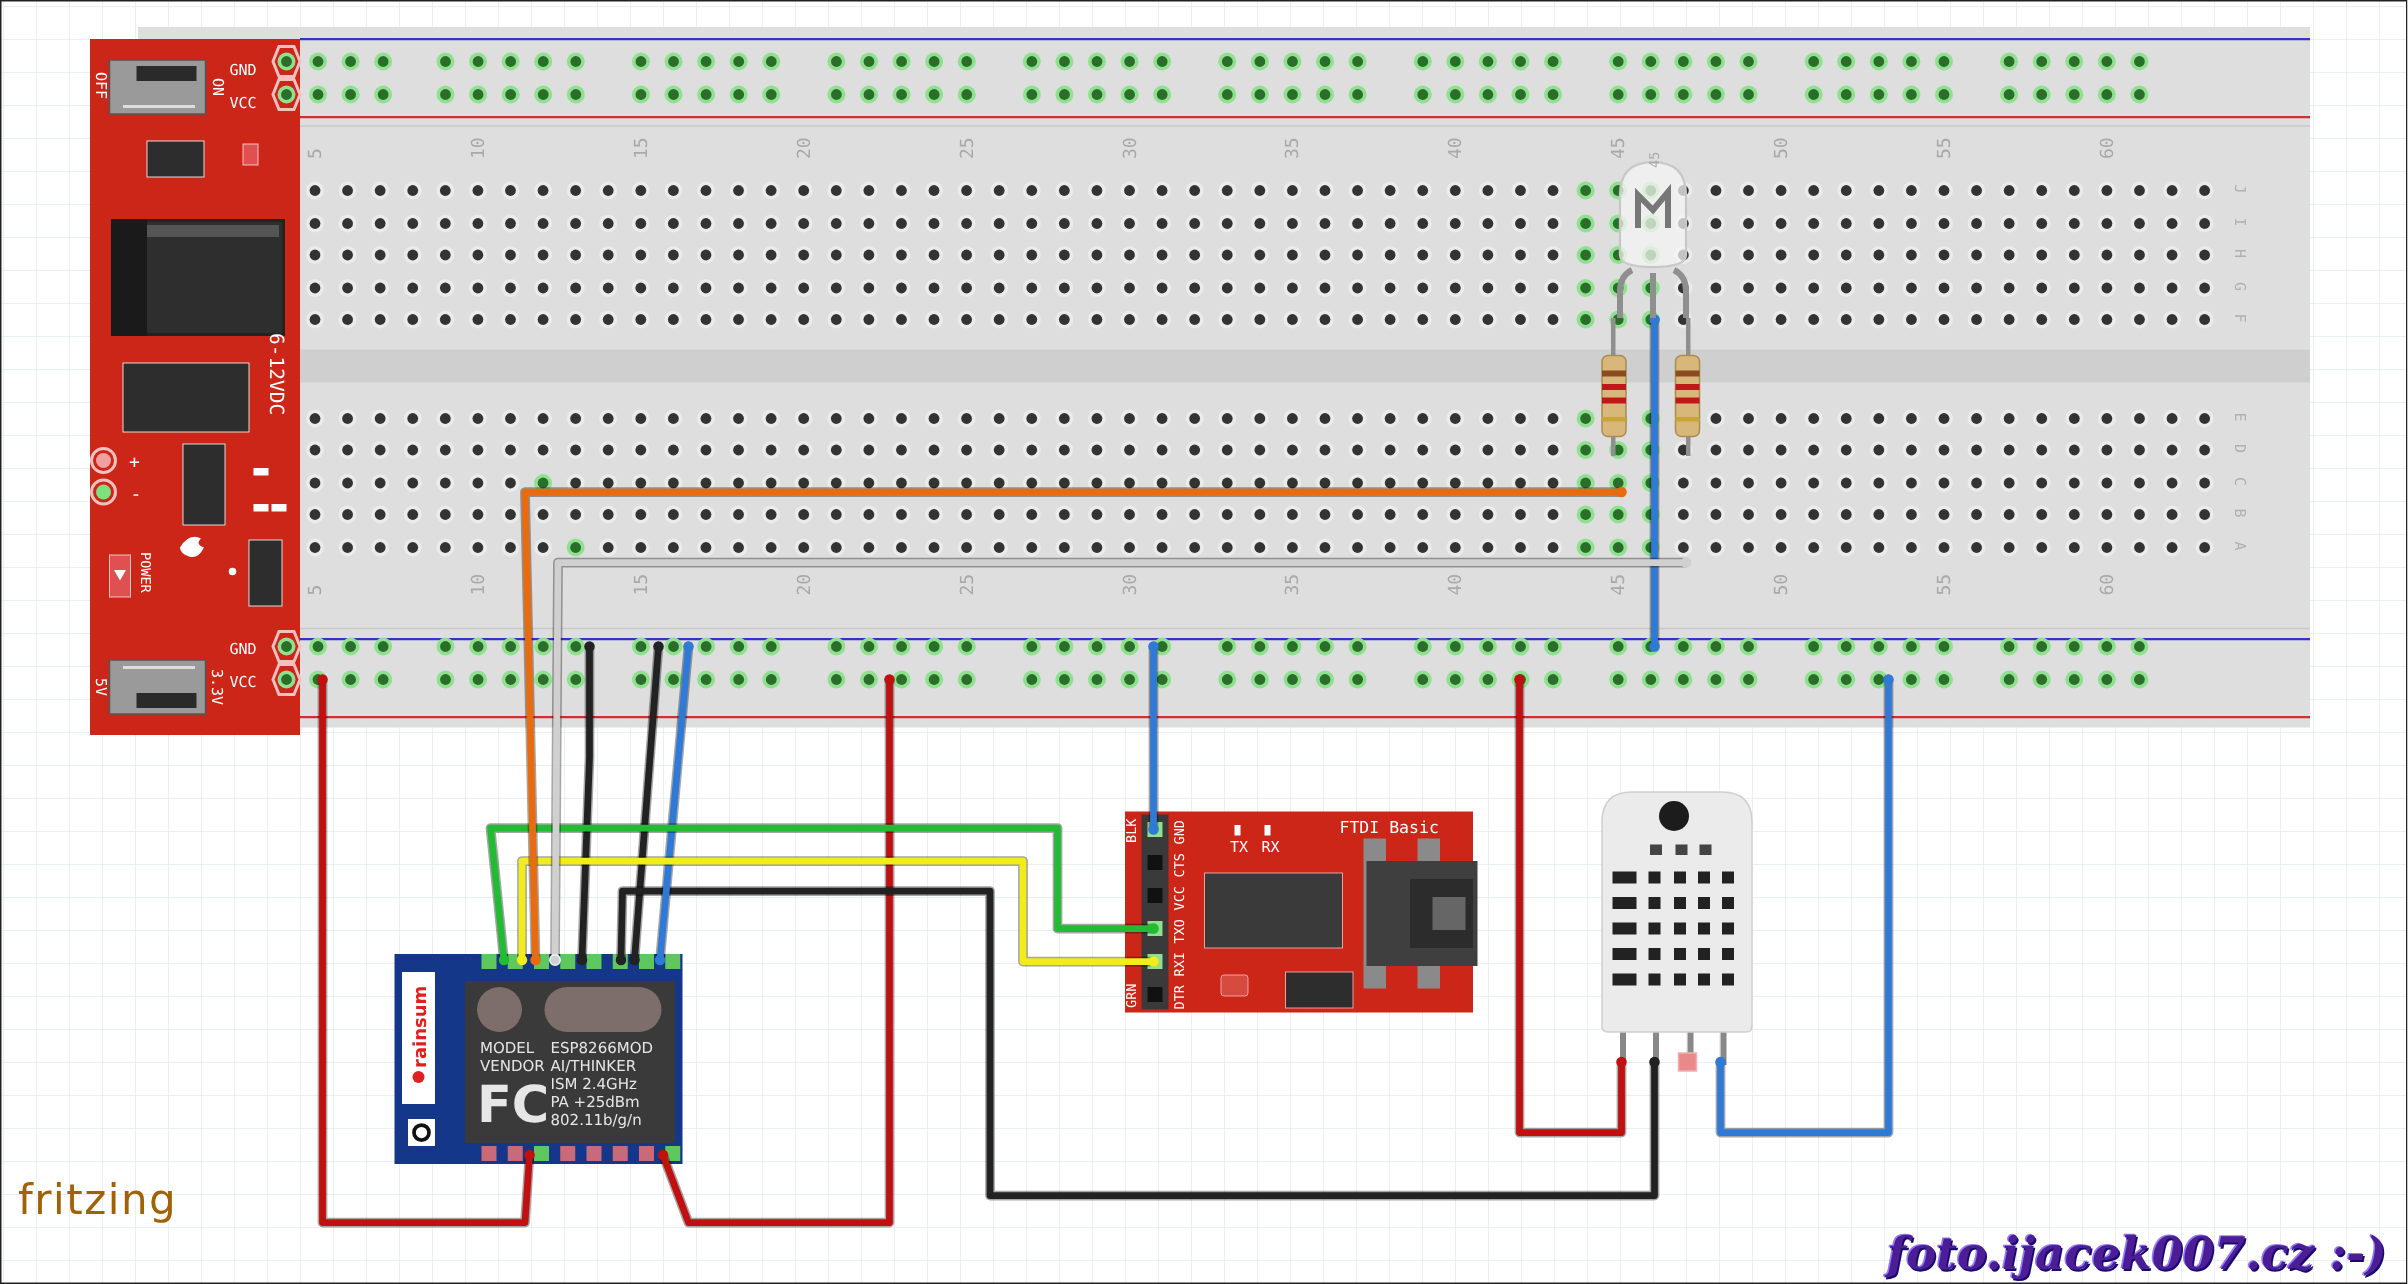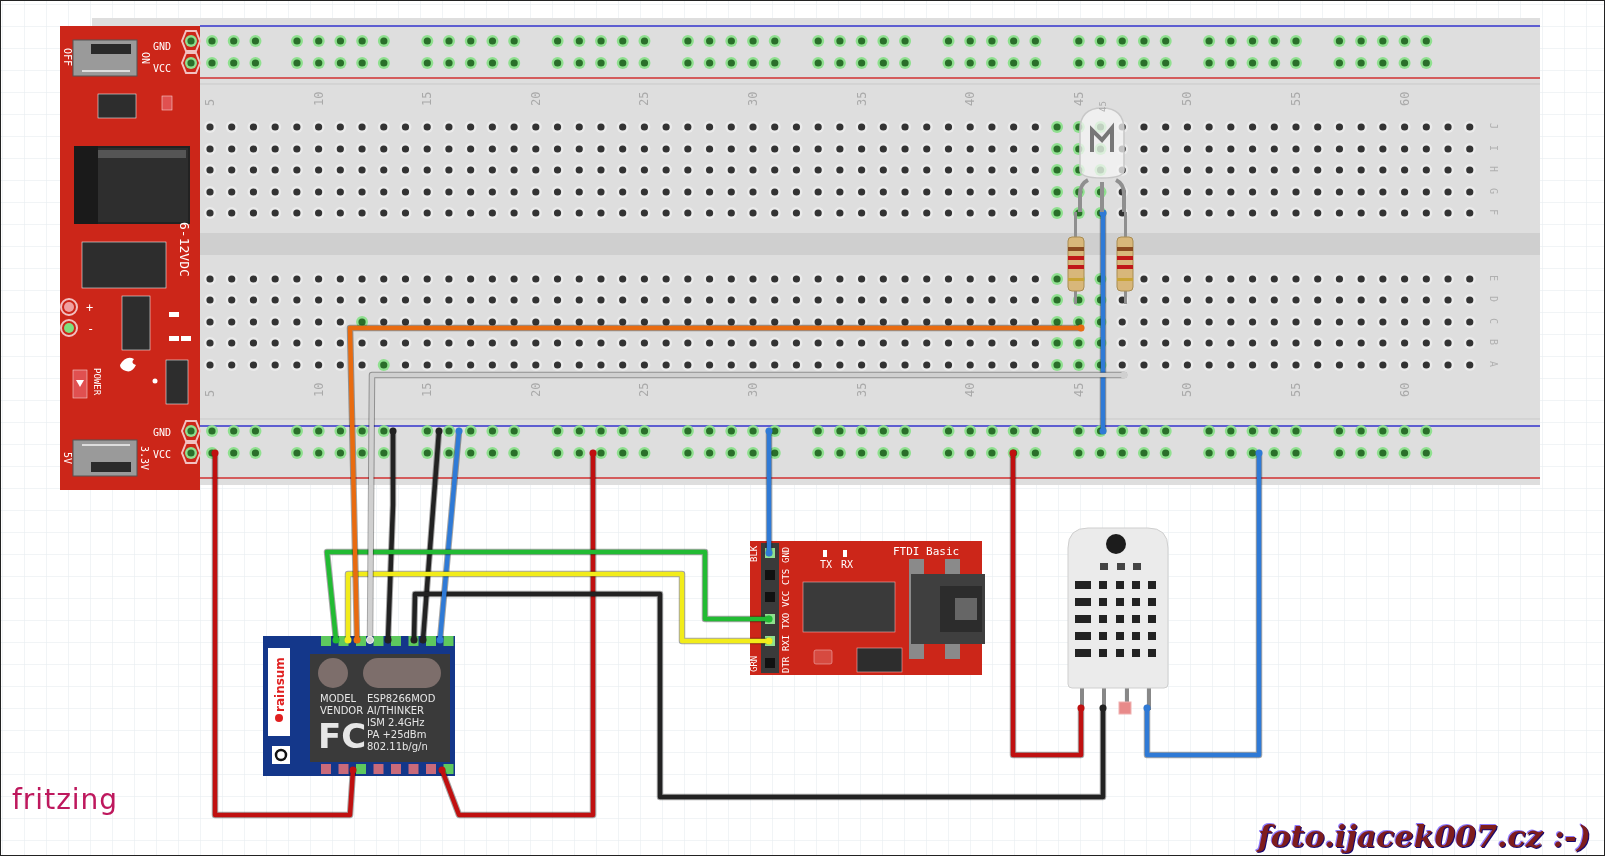--- a/index.html
+++ b/index.html
@@ -1,20 +1,20 @@
 <!DOCTYPE html>
 <html><head>
 <meta charset="utf-8">
 <style>
   html,body{margin:0;padding:0;}
   body{width:1605px;height:856px;overflow:hidden;background:#fff;font-family:"DejaVu Sans",sans-serif;}
   #stage{position:absolute;left:0;top:0;width:1605px;height:856px;}
   svg text{font-family:"DejaVu Sans Mono",monospace;}
-  .wm{position:absolute;right:14px;bottom:2px;font-family:"DejaVu Serif",serif;font-style:italic;font-weight:bold;font-size:30px;color:#7f1d1d;text-shadow:1px 1px 0 #1a0a70, -1px -1px 0 #8f7cff;letter-spacing:0px;}
-  .frz{position:absolute;left:12px;bottom:40px;font-family:"DejaVu Sans",sans-serif;font-size:28px;color:#be185d;letter-spacing:1px;}
+  .wm{position:absolute;right:14px;bottom:2px;font-family:"DejaVu Serif",serif;font-style:italic;font-weight:bold;font-size:30px;color:#4c1d95;text-shadow:1px 1px 0 #1a0a70, -1px -1px 0 #8f7cff;letter-spacing:0px;}
+  .frz{position:absolute;left:12px;bottom:40px;font-family:"DejaVu Sans",sans-serif;font-size:28px;color:#a16207;letter-spacing:1px;}
 </style>
 </head>
 <body>
 
 <div id="stage">
   <svg id="svg" width="1605" height="856" xmlns="http://www.w3.org/2000/svg">
     <defs>
       <pattern id="grid" width="22" height="22" patternUnits="userSpaceOnUse" x="2" y="4">
         <path d="M22 0 L0 0 0 22" fill="none" stroke="#e3eaee" stroke-width="1"></path>
       </pattern>

